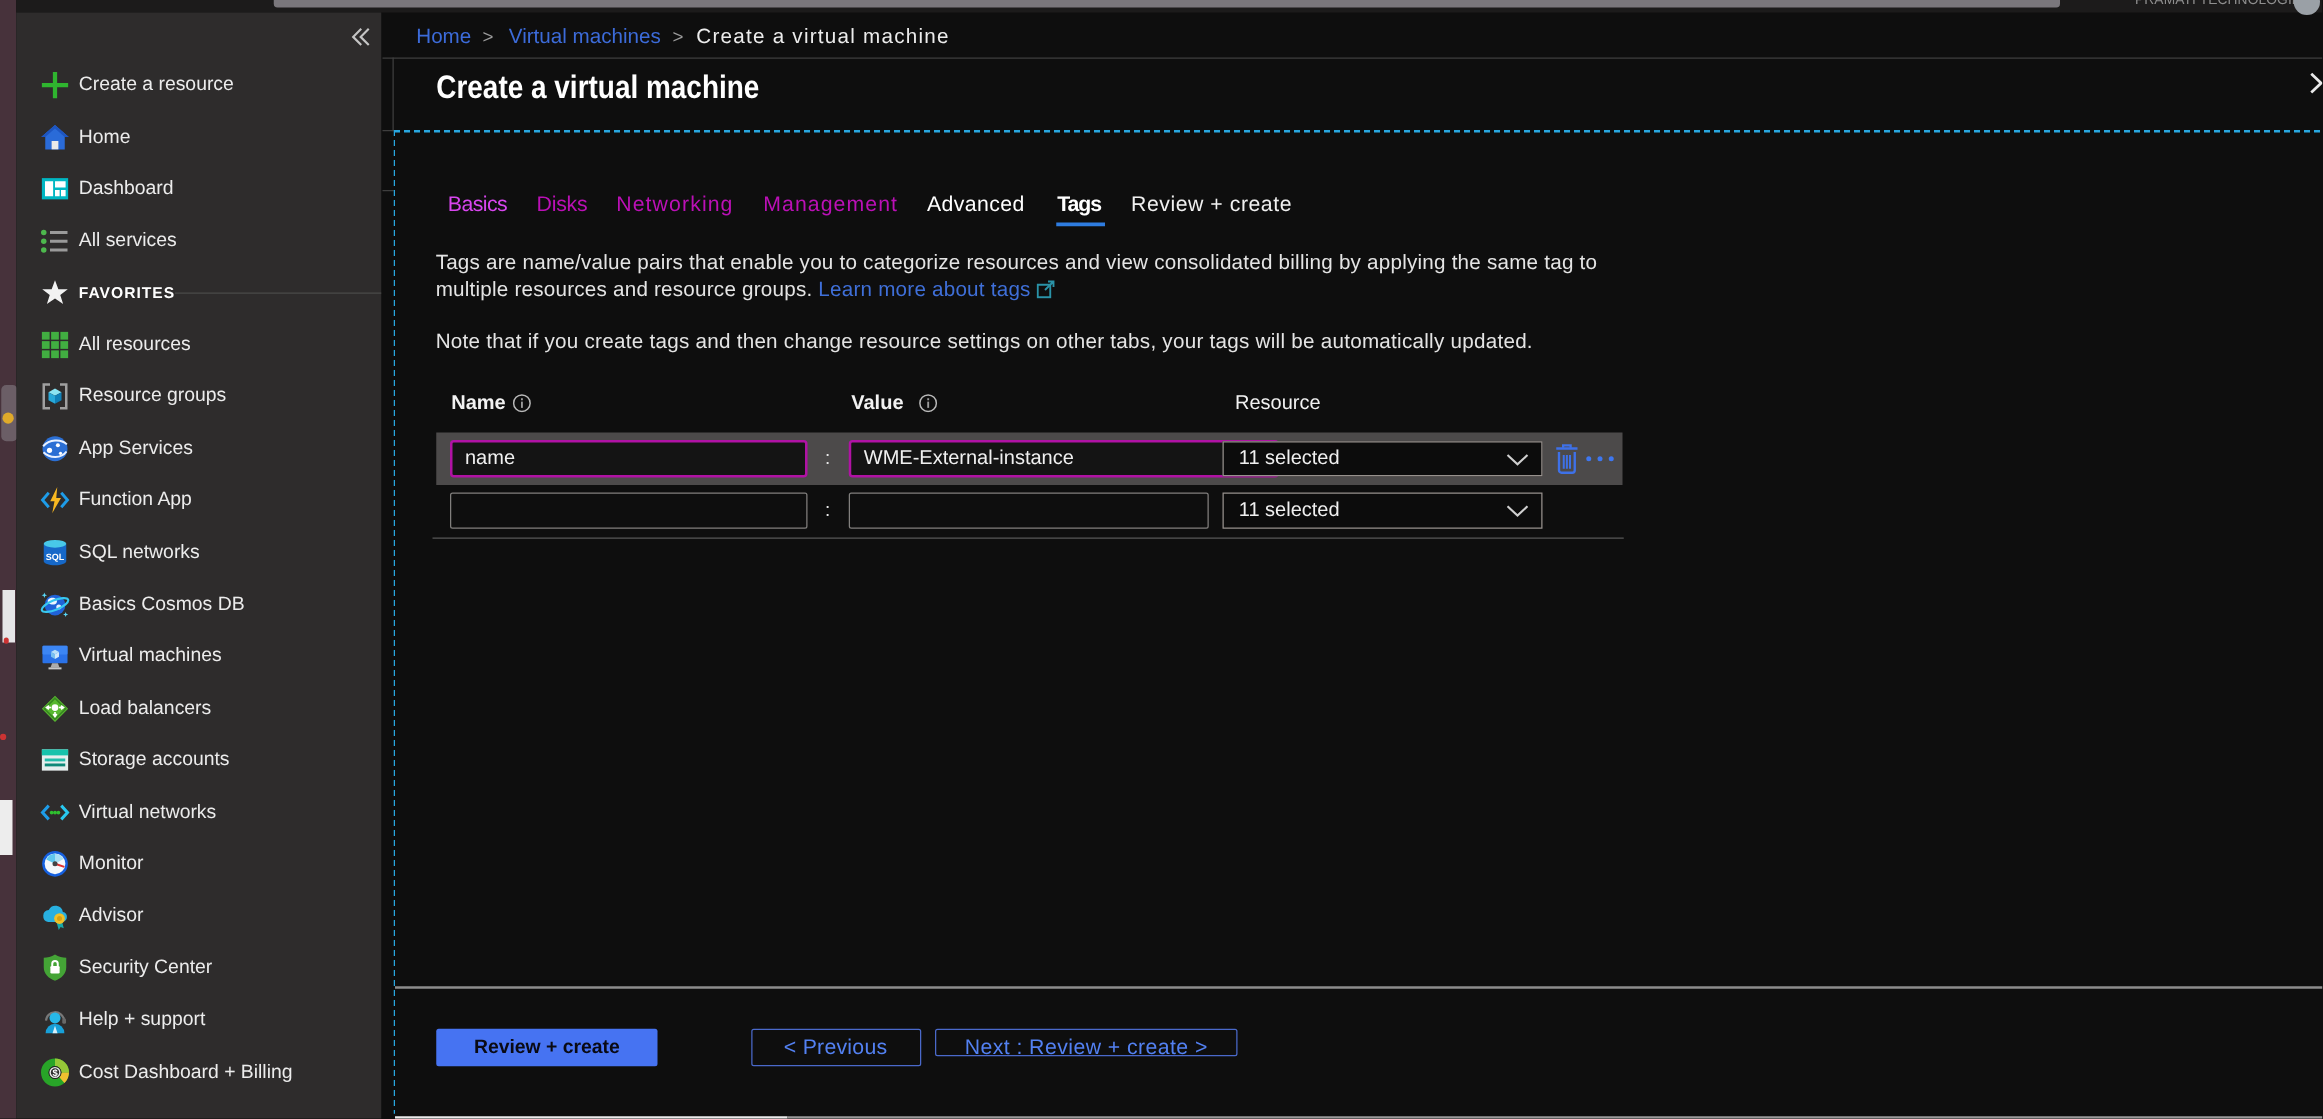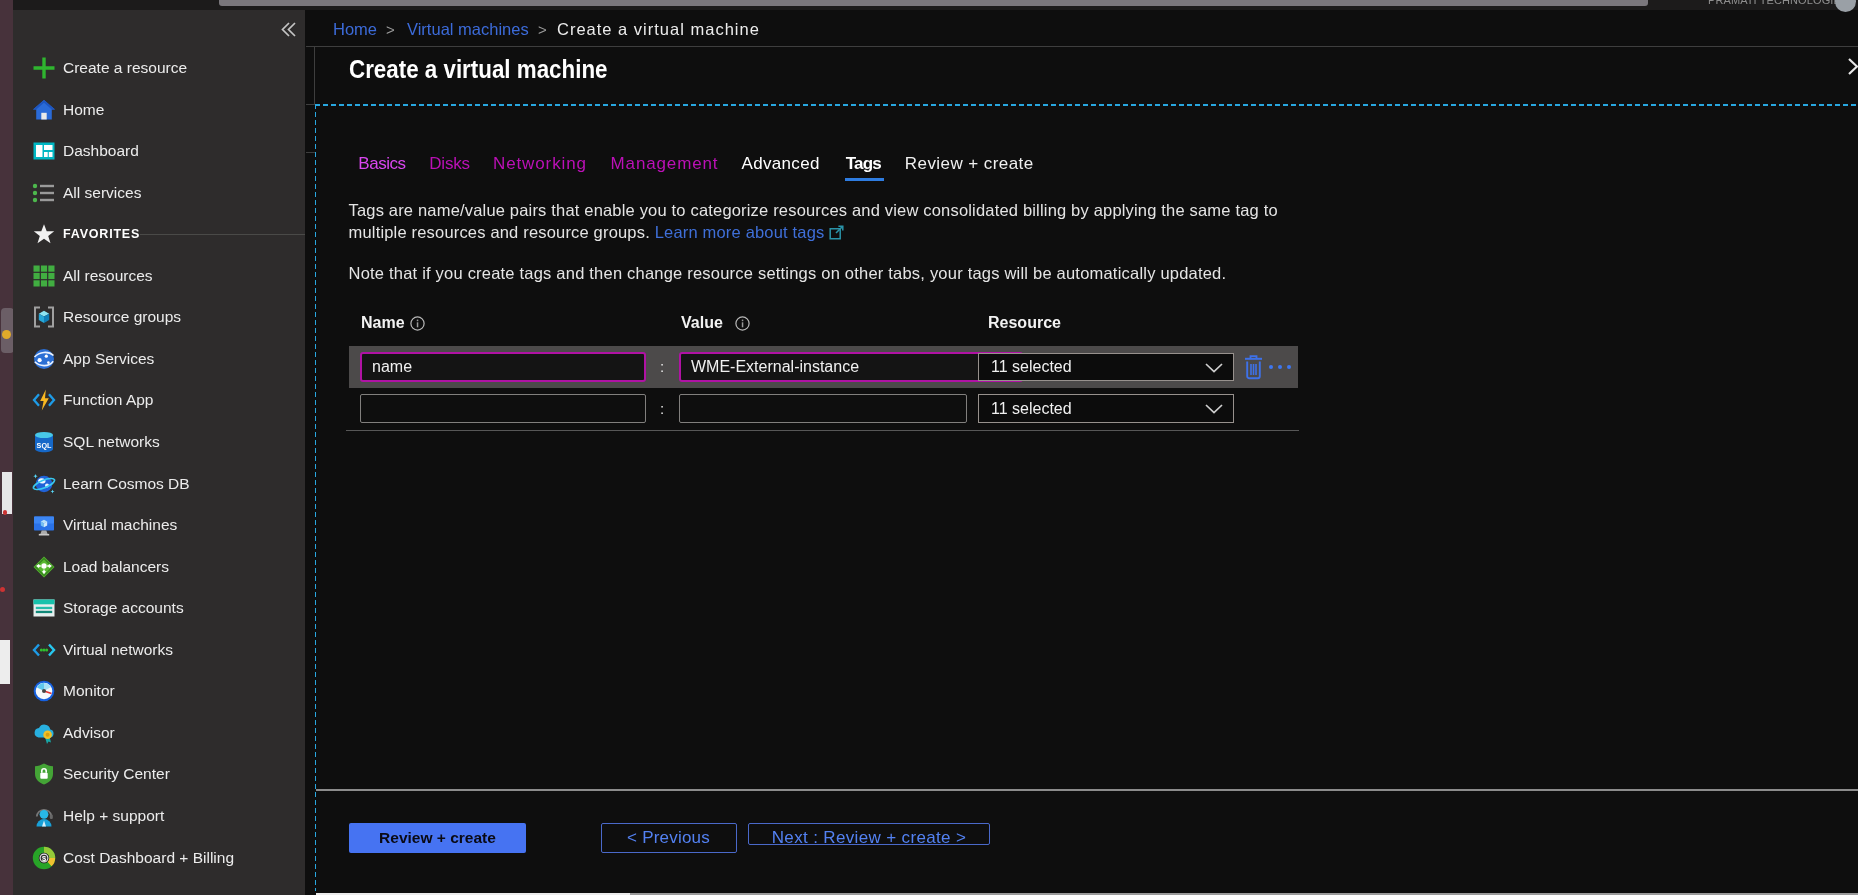--- a/index.html
+++ b/index.html
@@ -121,21 +121,21 @@
     </div>
 <div class="srow" style="top:462.5px">
       <svg width="24" height="24" viewBox="0 0 24 24">
         <circle cx="12" cy="12" r="8.3" fill="#2062d8"></circle>
         <path d="M8 6.5 C11 5.5,14 7,13.5 9.5 C13 12,9 12,7 10.5 C5.5 9.3,6 7.3,8 6.5 Z" fill="#f0f6ff"></path>
         <circle cx="15" cy="13.5" r="2" fill="#e8f0ff"></circle>
         <ellipse cx="12" cy="12" rx="11.3" ry="3.8" stroke="#38c8f0" stroke-width="1.7" fill="none" transform="rotate(-22 12 12)"></ellipse>
         <path d="M3.5 2 l.6 1.6 1.6.6 -1.6.6 -.6 1.6 -.6-1.6 -1.6-.6 1.6-.6 Z" fill="#58d8f8"></path>
         <path d="M20.5 17.5 l.55 1.5 1.5.55 -1.5.55 -.55 1.5 -.55-1.5 -1.5-.55 1.5-.55 Z" fill="#58d8f8"></path>
       </svg>
-      <span class="txt">Learn Cosmos DB</span>
+      <span class="txt">Basics Cosmos DB</span>
     </div>
 <div class="srow" style="top:504.1px">
       <svg width="24" height="24" viewBox="0 0 24 24">
         <rect x="2" y="3.5" width="20" height="14" rx="0.8" fill="#2a72e8"></rect>
         <rect x="2" y="3.5" width="20" height="7" rx="0.8" fill="#3c86f4"></rect>
         <path d="M12 6.8 L15.2 8.6 L12 10.4 L8.8 8.6 Z" fill="#b8e0f8"></path>
         <path d="M8.8 8.6 L12 10.4 V14.2 L8.8 12.4 Z" fill="#78c0f0"></path>
         <path d="M15.2 8.6 L12 10.4 V14.2 L15.2 12.4 Z" fill="#cfe8fb"></path>
         <path d="M9.7 17.5 h4.6 l1.3 3.4 h-7.2 Z" fill="#ababab"></path>
         <rect x="6.8" y="20.9" width="10.4" height="1.6" fill="#c8c8c8"></rect>
@@ -257,21 +257,21 @@
         <circle cx="7.5" cy="7.5" r="6.6" fill="none" stroke="#b8b8b8" stroke-width="1.2"></circle>
         <rect x="6.8" y="3.6" width="1.5" height="1.6" fill="#9a9a9a"></rect>
         <rect x="6.8" y="6.3" width="1.5" height="5" fill="#9a9a9a"></rect>
       </svg></div>
 <div class="ab" style="left:681px;top:314px;font-size:16px;font-weight:bold;color:#f2f2f2">Value</div>
 <div class="ab" style="left:735px;top:314px"><svg width="15" height="15" viewBox="0 0 15 15" style="vertical-align:-3px">
         <circle cx="7.5" cy="7.5" r="6.6" fill="none" stroke="#b8b8b8" stroke-width="1.2"></circle>
         <rect x="6.8" y="3.6" width="1.5" height="1.6" fill="#9a9a9a"></rect>
         <rect x="6.8" y="6.3" width="1.5" height="5" fill="#9a9a9a"></rect>
       </svg></div>
-<div class="ab" style="left:988px;top:314px;font-size:16px;font-weight:bold;color:#f2f2f2">Resource</div>
+<div class="ab" style="left:988px;top:314px;font-size:16px;font-weight:normal;color:#f2f2f2">Resource</div>
 <div class="ab" style="left:349px;top:346px;width:949px;height:42px;background:#4c4a4a"></div>
 <div class="ab" style="left:360px;top:352px;width:286px;height:30px;background:#141414;border:2px solid #b012a4;border-radius:3px;font-size:16px;color:#f0f0f0;line-height:26px;padding-left:10px">name</div>
 <div class="ab" style="left:660px;top:352px;width:8px;height:30px;color:#e8e8e8;font-size:15px;line-height:30px">:</div>
 <div class="ab" style="left:679px;top:352px;width:344px;height:30px;background:#141414;border:2px solid #b012a4;border-radius:3px;font-size:16px;color:#f0f0f0;line-height:26px;padding-left:10px">WME-External-instance</div>
 <div class="ab" style="left:978px;top:353px;width:256px;height:28px;background:#0c0c0c;border:1px solid #97918d;font-size:16px;color:#f0f0f0;line-height:26px;padding-left:12px">11 selected<svg width="18" height="10" viewBox="0 0 18 10" style="position:absolute;right:10px;top:8.5px">
         <path d="M1 1 L9 8.5 L17 1" stroke="#cfcfcf" stroke-width="1.7" fill="none"></path>
       </svg></div>
 <svg class="ab" style="left:1244px;top:355px" width="19" height="25" viewBox="0 0 19 25">
       <path d="M6.5 3.2 V1.2 H12.5 V3.2" stroke="#3e71e8" stroke-width="1.8" fill="none"></path>
       <path d="M1 3.8 H18" stroke="#3e71e8" stroke-width="2" fill="none"></path>

